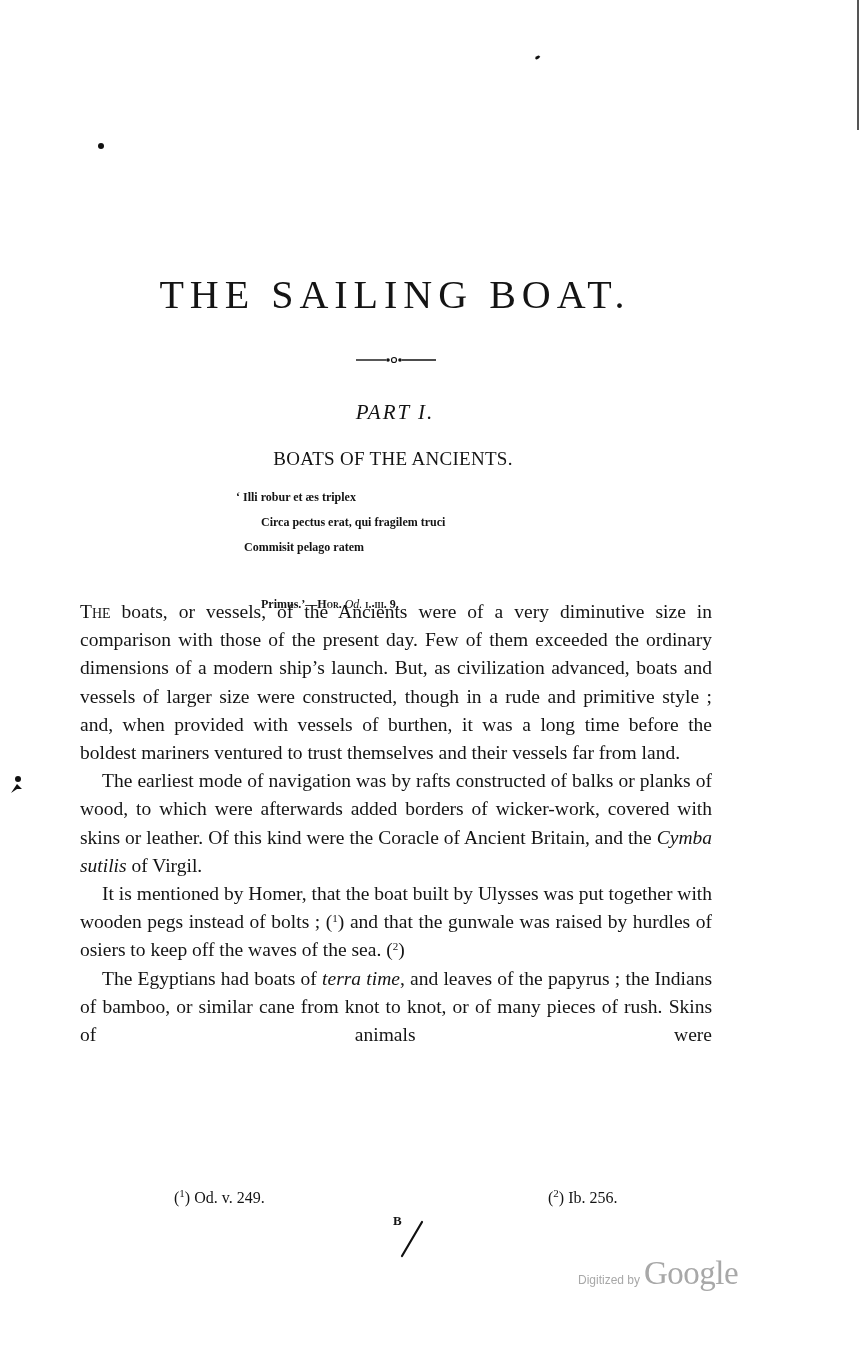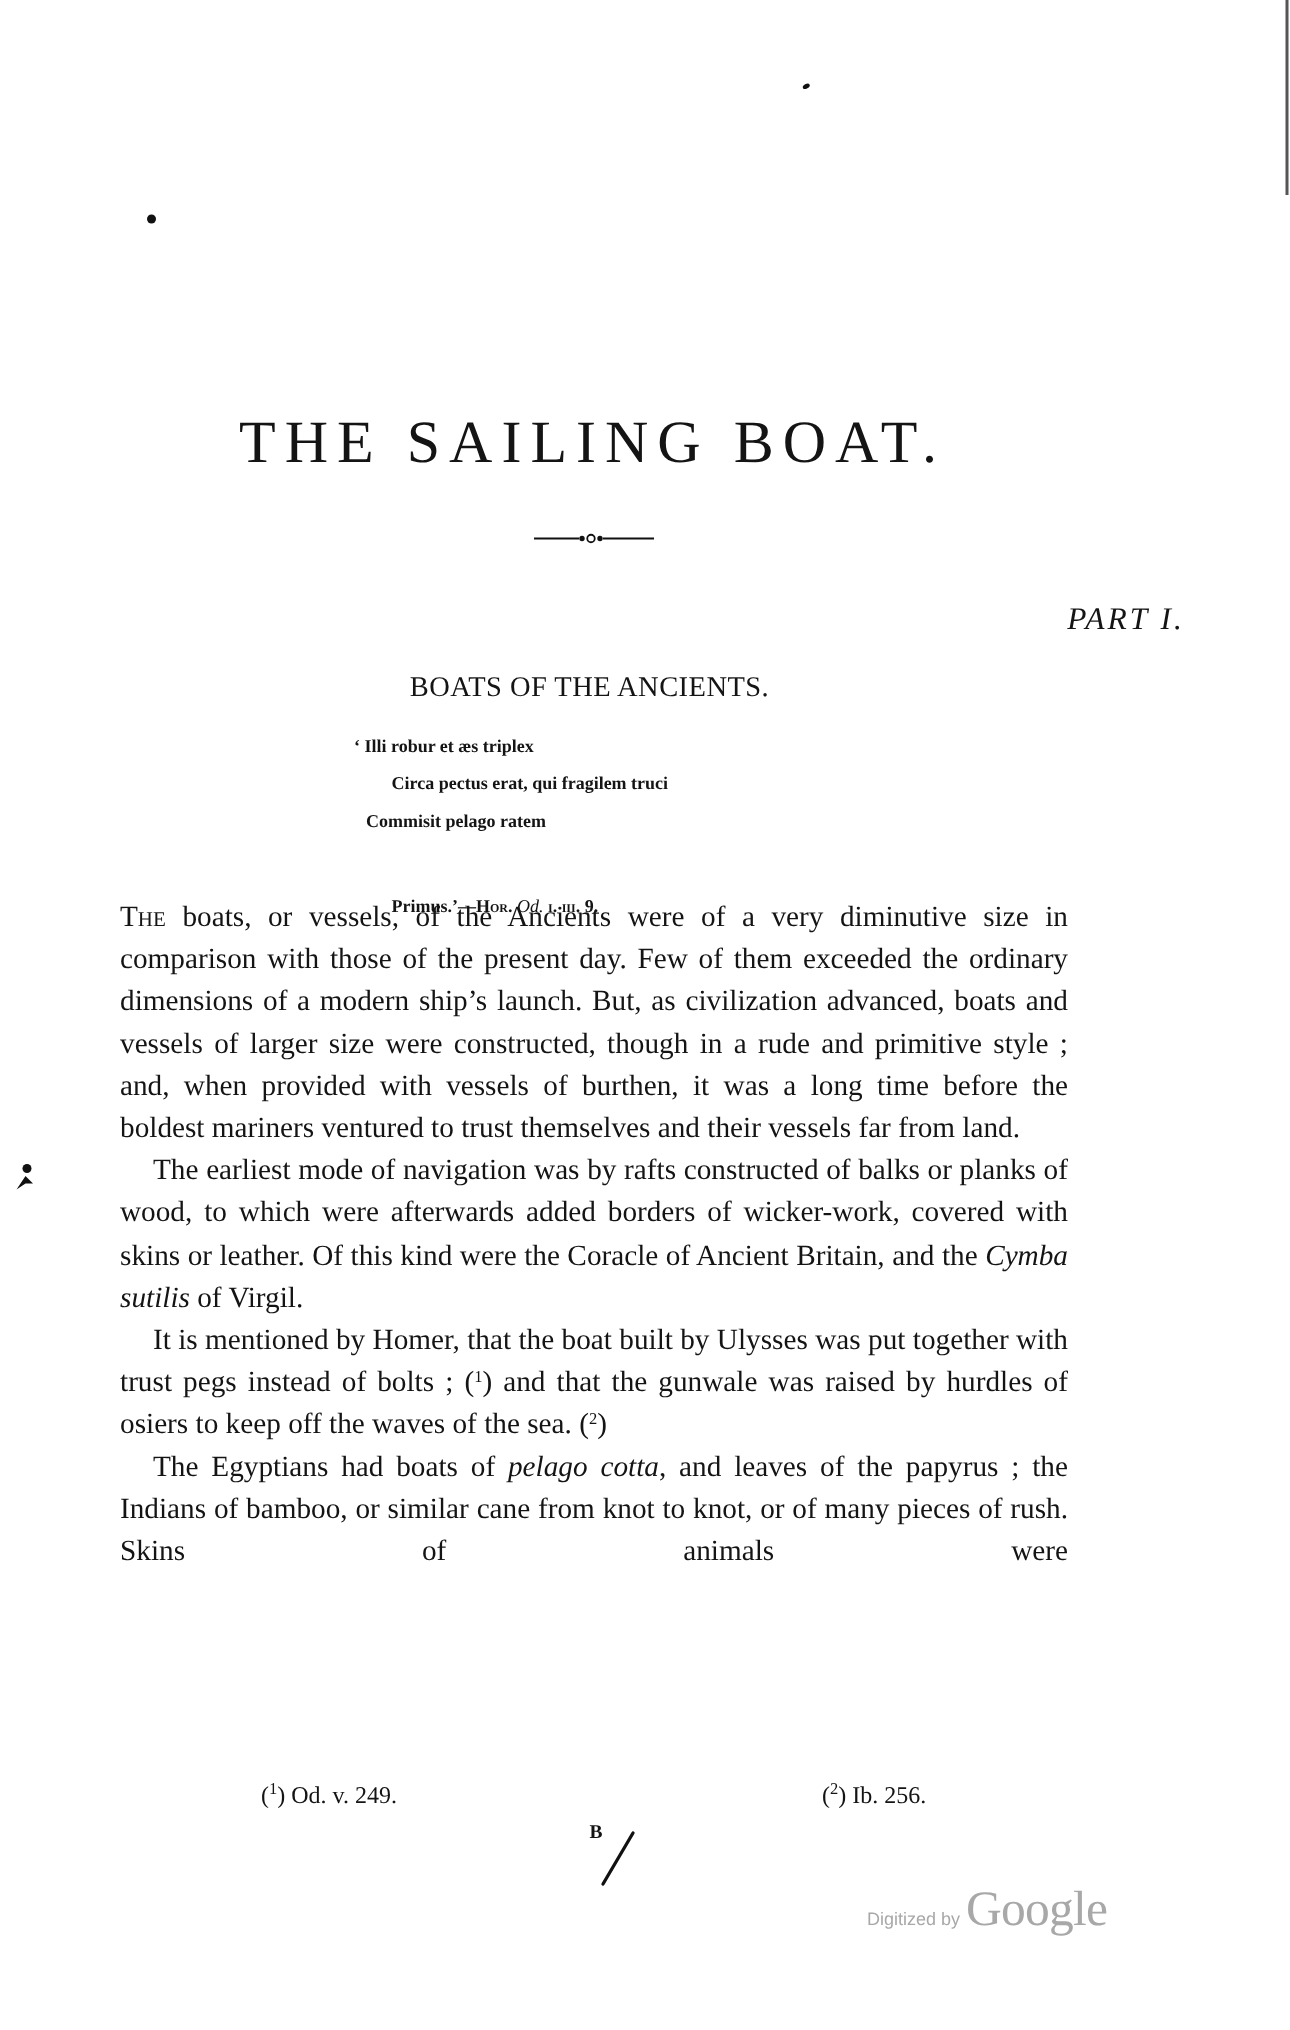--- a/index.html
+++ b/index.html
@@ -4,21 +4,21 @@
 <style>
   html, body { margin: 0; padding: 0; background: #ffffff; }
   body { width: 860px; height: 1353px; position: relative; overflow: hidden;
          font-family: "Liberation Serif", "DejaVu Serif", serif; color: #141414; }
   .abs { position: absolute; }
   .edge-line { left: 857px; top: 0; width: 2px; height: 130px; background: #555; }
   .speck { background: #111; border-radius: 50%; }
   .title { left: 0; width: 790px; top: 270px; text-align: center; font-size: 40px;
            letter-spacing: 6px; font-weight: normal; line-height: 50px; }
   .ornament { left: 356px; top: 350px; width: 80px; height: 8px; }
-  .part { left: 0; width: 790px; top: 398px; text-align: right; font-style: italic;
+  .part { left: 0; width: 790px; top: 398px; text-align: center; font-style: italic;
           font-size: 21px; letter-spacing: 2px; line-height: 28px; font-family: Liberation Serif, serif; }
   .subtitle { left: 0; width: 786px; top: 446px; text-align: center; font-size: 19px;
               letter-spacing: 0.3px; line-height: 26px; }
   .epigraph { left: 236px; top: 485px; font-size: 12px; font-weight: bold; line-height: 25px; }
   .epigraph .l { white-space: nowrap; }
   .body { left: 80px; top: 598px; width: 632px; font-size: 19.5px; line-height: 28.2px; }
   .body p { margin: 0; text-align: justify; }
   .body p.indent { text-indent: 22px; }
   .sc { font-variant: small-caps; }
   sup { font-size: 11px; line-height: 0; vertical-align: 6px; }
@@ -62,22 +62,22 @@
   <div class="l" style="padding-left:8px;">Commisit pelago ratem</div>
   <div class="l" style="padding-left:25px;margin-top:32px;">
     <span>Primus.’—</span><span class="sc">Hor.</span>
     <i style="font-weight:normal;">Od.</i><span class="sc"> i. iii. 9.</span>
   </div>
 </div>
 
 <div class="abs body">
   <p><span class="sc">The</span><span> boats, or vessels, of the Ancients were of a very diminutive size in comparison with those of the present day.  Few of them exceeded the ordinary dimensions of a modern ship’s launch.  But, as civilization advanced, boats and vessels of larger size were constructed, though in a rude and primitive style ; and, when provided with vessels of burthen, it was a long time before the boldest mariners ventured to trust themselves and their vessels far from land.</span></p>
   <p class="indent"><span>The earliest mode of navigation was by rafts constructed of balks or planks of wood, to which were afterwards added borders of wicker-work, covered with skins or leather.  Of this kind were the Coracle of Ancient Britain, and the </span><i>Cymba sutilis</i><span> of Virgil.</span></p>
-  <p class="indent"><span>It is mentioned by Homer, that the boat built by Ulysses was put together with trust pegs instead of bolts ; (</span><sup>1</sup><span>) and that the gunwale was raised by hurdles of osiers to keep off the waves of the sea. (</span><sup>2</sup><span>)</span></p>
-  <p class="indent" style="text-align-last:justify;"><span>The Egyptians had boats of </span><i>pelago cotta</i><span>, and leaves of the papyrus ; the Indians of bamboo, or similar cane from knot to knot, or of many pieces of rush.  Skins of animals were</span></p>
+  <p class="indent"><span>It is mentioned by Homer, that the boat built by Ulysses was put together with wooden pegs instead of bolts ; (</span><sup>1</sup><span>) and that the gunwale was raised by hurdles of osiers to keep off the waves of the sea. (</span><sup>2</sup><span>)</span></p>
+  <p class="indent" style="text-align-last:justify;"><span>The Egyptians had boats of </span><i>terra time</i><span>, and leaves of the papyrus ; the Indians of bamboo, or similar cane from knot to knot, or of many pieces of rush.  Skins of animals were</span></p>
 </div>
 
 <div class="abs footnote" style="left:162px;">
   <span>(</span><sup>1</sup><span>) Od. v. 249.</span>
 </div>
 <div class="abs footnote" style="left:536px;">
   <span>(</span><sup>2</sup><span>) Ib. 256.</span>
 </div>
 
 <div class="abs sig">B</div>

